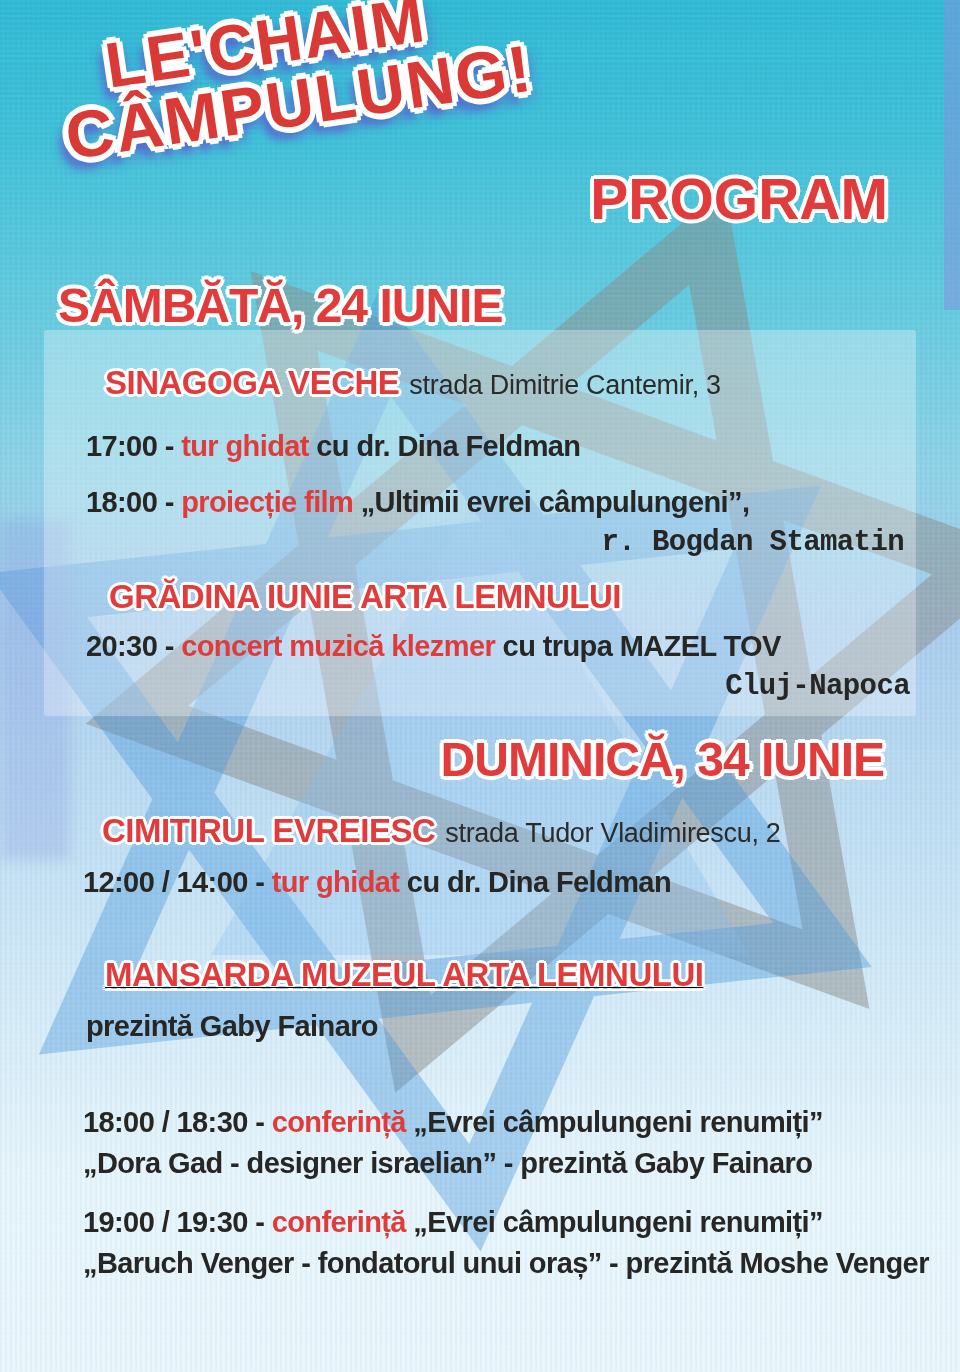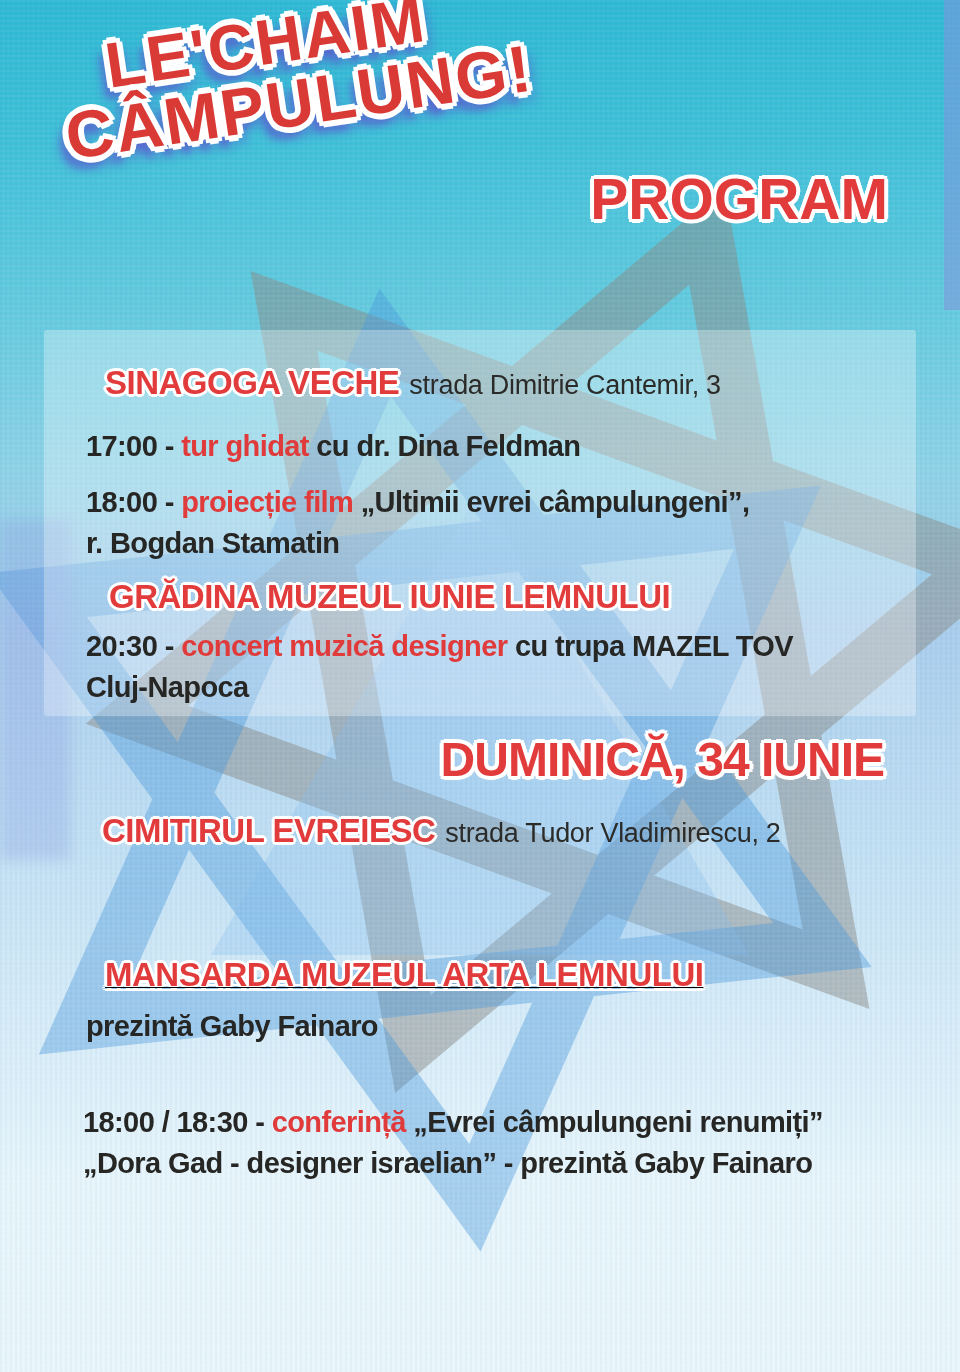--- a/index.html
+++ b/index.html
@@ -57,21 +57,21 @@
   .day-sat{left:58px; top:278px;}
   .day-sun{right:76px; top:732px;}
   .venue-line{position:absolute; white-space:nowrap;}
   .venue-name{font-size:33px; font-weight:800; color:#e23b3c; letter-spacing:-.5px;margin-left:47px;}
   .venue-addr{font-size:27px; font-weight:500; color:#2b2b29; letter-spacing:-.3px; margin-left:10px;}
   .event{
     position:absolute; font-size:29px; font-weight:800; color:#262624;
     letter-spacing:-.6px; line-height:1.4;margin-left:28px;
   }
   .event .hl{color:#e03a3a;}
-  .line2-right{text-align:left; padding-right:22px;}
+  .line2-right{text-align:right; padding-right:22px;font-family:Liberation Mono, monospace;}
   .line2-center{text-align:left;}
   .website{
     position:absolute; right:56px; top:1318px;
     font-size:33px; font-weight:800; color:#16301f; letter-spacing:-.5px;
   }
 </style>
 </head>
 <body>
 
 <div class="poster">
@@ -98,64 +98,74 @@
 
   <div class="panel"></div>
 
   <div class="logo">
     <div class="l1">LE'CHAIM</div>
     <div class="l2">CÂMPULUNG!</div>
   </div>
 
   <div class="program outline-w">PROGRAM</div>
 
+  <div class="day-title day-sat outline-w">SÂMBĂTĂ, 24 IUNIE</div>
 
   <div class="venue-line" style="left:58px;top:364px;">
     <span class="venue-name outline-w-sm">SINAGOGA VECHE</span><span class="venue-addr">strada Dimitrie Cantemir, 3</span>
   </div>
 
   <div class="event" style="left:58px;top:426px;width:840px;">
     <span>17:00 - </span><span class="hl">tur ghidat</span><span> cu dr. Dina Feldman</span>
   </div>
 
   <div class="event" style="left:58px;top:482px;width:840px;">
     <div>
       <span>18:00 - </span><span class="hl">proiecție film</span><span> „Ultimii evrei câmpulungeni”,</span>
     </div>
     <div class="line2-right">r. Bogdan Stamatin</div>
   </div>
 
   <div class="venue-line" style="left:62px;top:578px;">
-    <span class="venue-name outline-w-sm">GRĂDINA MUZEUL IUNIE LEMNULUI</span>
+    <span class="venue-name outline-w-sm">GRĂDINA IUNIE ARTA LEMNULUI</span>
   </div>
 
   <div class="event" style="left:58px;top:626px;width:846px;">
     <div>
-      <span>20:30 - </span><span class="hl">concert muzică designer</span><span> cu trupa MAZEL TOV</span>
+      <span>20:30 - </span><span class="hl">concert muzică klezmer</span><span> cu trupa MAZEL TOV</span>
     </div>
     <div class="line2-right">Cluj-Napoca</div>
   </div>
 
   <div class="day-title day-sun outline-w">DUMINICĂ, 34 IUNIE</div>
 
   <div class="venue-line" style="left:55px;top:812px;">
     <span class="venue-name outline-w-sm">CIMITIRUL EVREIESC</span><span class="venue-addr">strada Tudor Vladimirescu, 2</span>
   </div>
 
+  <div class="event" style="left:55px;top:862px;width:850px;">
+    <span>12:00 / 14:00 - </span><span class="hl">tur ghidat</span><span> cu dr. Dina Feldman</span>
+  </div>
 
   <div class="venue-line" style="left:58px;top:956px;text-decoration:underline;">
     <span class="venue-name outline-w-sm">MANSARDA MUZEUL ARTA LEMNULUI</span>
   </div>
 
   <div class="event" style="left:58px;top:1006px;width:770px;">
     <div class="line2-center">prezintă Gaby Fainaro</div>
   </div>
 
   <div class="event" style="left:55px;top:1102px;width:860px;">
     <div>
       <span>18:00 / 18:30 - </span><span class="hl">conferință</span><span> „Evrei câmpulungeni renumiți”</span>
     </div>
     <div>„Dora Gad - designer israelian” - prezintă Gaby Fainaro</div>
   </div>
 
+  <div class="event" style="left:55px;top:1202px;width:866px;">
+    <div>
+      <span>19:00 / 19:30 - </span><span class="hl">conferință</span><span> „Evrei câmpulungeni renumiți”</span>
+    </div>
+    <div>„Baruch Venger - fondatorul unui oraș” - prezintă Moshe Venger</div>
+  </div>
 
 
 </div>
 
 </body></html>

